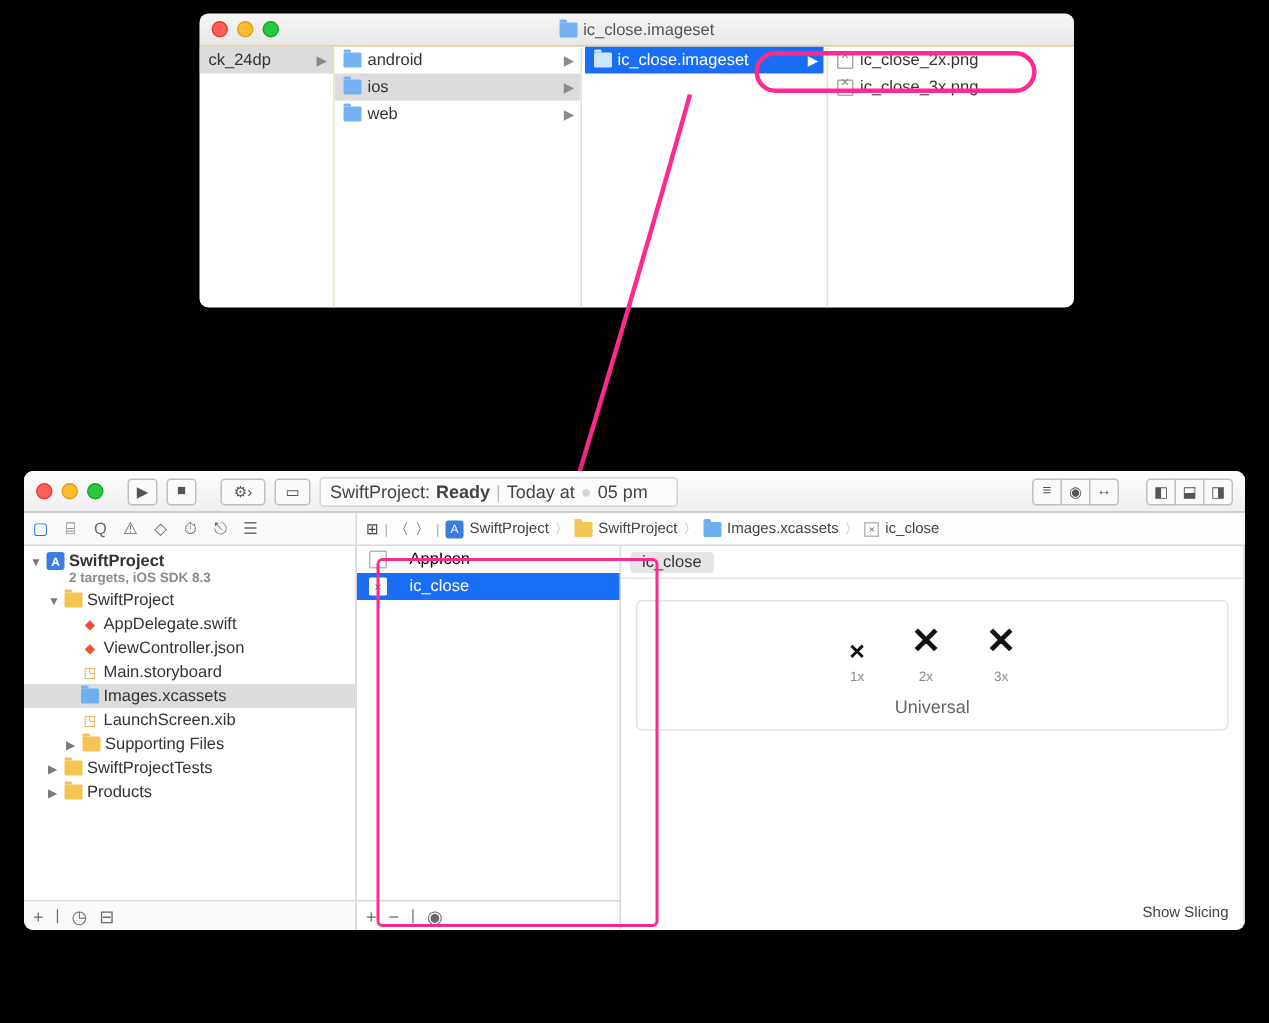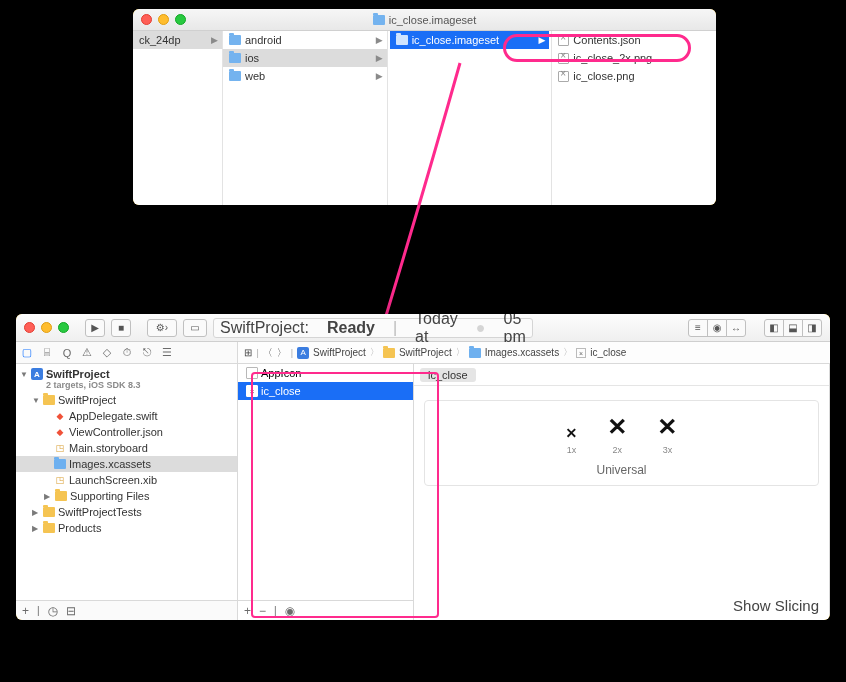--- a/index.html
+++ b/index.html
@@ -39,21 +39,21 @@
 
   
   #xcode { left:16px; top:314px; width:814px; height:306px; }
   .xtoolbar { height:28px; background:linear-gradient(#fdfdfd,#efefef); border-bottom:1px solid #cfcfcf; display:flex; align-items:center; padding:0 8px; gap:6px; font-size:10px; color:#444;}
   .xtoolbar .tl{margin-top:-1px;}
   .tb-btn{width:20px;height:18px;border:1px solid #c0c0c0;border-radius:3px;display:flex;align-items:center;justify-content:center;background:#fafafa;font-size:10px;color:#555;}
   .tb-seg{display:flex;}
   .tb-seg .tb-btn{border-radius:0;margin-left:-1px;}
   .tb-seg .tb-btn:first-child{border-radius:3px 0 0 3px;margin-left:0;}
   .tb-seg .tb-btn:last-child{border-radius:0 3px 3px 0;}
-  .status{flex:1;max-width:330px;height:20px;border:1px solid #d5d5d5;border-radius:3px;background:#fbfbfb;display:flex;align-items:center;padding:0 6px;gap:18px;font-size:16px;color:#444;}
+  .status{flex:1;max-width:330px;height:20px;border:1px solid #d5d5d5;border-radius:3px;background:#fbfbfb;display:flex;align-items:center;padding:0 6px;gap:4px;font-size:12px;color:#444;}
   .status .sep{color:#bbb;}
 
   .xbody{display:flex;height:calc(100% - 28px - 22px);}
   .navhead{height:22px;border-bottom:1px solid #d9d9d9;display:flex;align-items:center;padding:0 4px;gap:6px;color:#6b6b6b;font-size:11px;background:#fafafa;}
   .navhead span{width:14px;text-align:center;}
   .navhead span.act{color:#1573ff;}
 
   .leftnav{width:222px;border-right:1px solid #d9d9d9;display:flex;flex-direction:column;}
   .tree{flex:1;overflow:auto;font-size:11px;color:#333;padding-top:2px;background:#fff;}
   .trow{height:16px;display:flex;align-items:center;gap:3px;padding-left:4px;white-space:nowrap;}
@@ -72,38 +72,38 @@
 
   .navfoot{height:20px;border-top:1px solid #d9d9d9;display:flex;align-items:center;gap:8px;padding:0 6px;font-size:12px;color:#6b6b6b;background:#fafafa;}
 
   
   .midcol{flex:1;display:flex;flex-direction:column;border-right:1px solid #d9d9d9;}
   .crumbbar{height:22px;border-bottom:1px solid #d9d9d9;display:flex;align-items:center;gap:4px;padding:0 6px;font-size:10px;color:#444;background:#fdfdfd;}
   .crumbbar .chev{color:#aaa;font-size:9px;}
   .assetwrap{flex:1;display:flex;}
   .assetlist{width:176px;border-right:1px solid #d9d9d9;background:#fff;display:flex;flex-direction:column;}
   .assetlist .items{flex:1;font-size:11px;}
-  .arow{height:18px;display:flex;align-items:center;gap:3px;padding:0 8px;}
+  .arow{height:18px;display:flex;align-items:center;gap:15px;padding:0 8px;}
   .arow.sel{background:#1a6ef6;color:#fff;}
   .arow .aicon{width:12px;height:12px;border:1px solid #b8b8b8;border-radius:1px;background:#fff;display:flex;align-items:center;justify-content:center;font-size:8px;color:#666;}
   .arow.sel .aicon{border-color:#fff;color:#444;}
   .assetfoot{height:20px;border-top:1px solid #d9d9d9;display:flex;align-items:center;gap:8px;padding:0 6px;font-size:12px;color:#6b6b6b;}
 
   .canvas{flex:1;background:#fff;position:relative;display:flex;flex-direction:column;}
   .canvashead{height:22px;border-bottom:1px solid #e5e5e5;display:flex;align-items:center;font-size:11px;}
   .pill{background:#e5e5e5;border-radius:3px;padding:1px 8px;margin-left:6px;color:#333;}
   .imgset{margin:14px 10px;border:1px solid #e4e4e4;border-radius:4px;padding:12px 10px 8px;display:flex;flex-direction:column;align-items:center;gap:4px;}
   .slots{display:flex;gap:30px;align-items:flex-end;}
   .slot{display:flex;flex-direction:column;align-items:center;gap:4px;font-size:9px;color:#888;}
   .slot .x{font-weight:700;color:#111;}
   .slot .x.s1{font-size:14px;}
   .slot .x.s2{font-size:24px;}
   .slot .x.s3{font-size:24px;}
   .univ{font-size:12px;color:#666;margin-top:4px;}
-  .slicing{position:absolute;right:10px;bottom:6px;font-size:15px;color:#444;}
+  .slicing{position:absolute;right:10px;bottom:6px;font-size:10px;color:#444;}
 
   #pc2{ left:251px; top:372px; width:188px; height:246px; border-width:2px; border-radius:4px;}
 </style>
 </head>
 <body>
 
 <div id="finder" class="win">
   <div class="titlebar">
     <div class="tl r"></div>
     <div class="tl y"></div>
@@ -140,29 +140,25 @@
     <div class="fcol">
       <div class="frow sel-blue">
           <span class="foldericon"></span>
           <span>ic_close.imageset</span>
           <span class="arrow">▶</span>
         </div>
     </div>
     <div class="fcol">
       <div class="frow">
           <span class="fileicon"></span>
-          <span>Contents.json</span>
+          <span>ic_close_2x.png</span>
         </div>
       <div class="frow">
           <span class="fileicon"></span>
-          <span>ic_close_2x.png</span>
-        </div>
-      <div class="frow">
-          <span class="fileicon"></span>
-          <span>ic_close.png</span>
+          <span>ic_close_3x.png</span>
         </div>
     </div>
   </div>
 </div>
 
 <div class="pinkcircle" id="pc1"></div>
 
 <svg id="arrowSvg">
   <defs>
       <marker id="ah" markerWidth="8" markerHeight="8" refX="5" refY="4" orient="auto">

